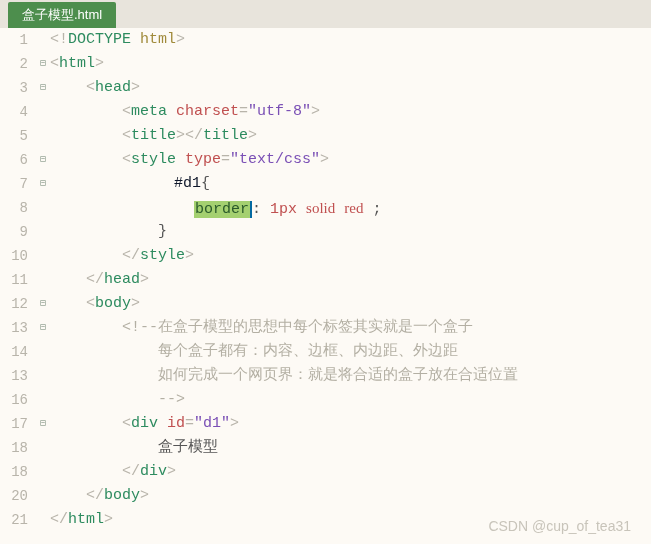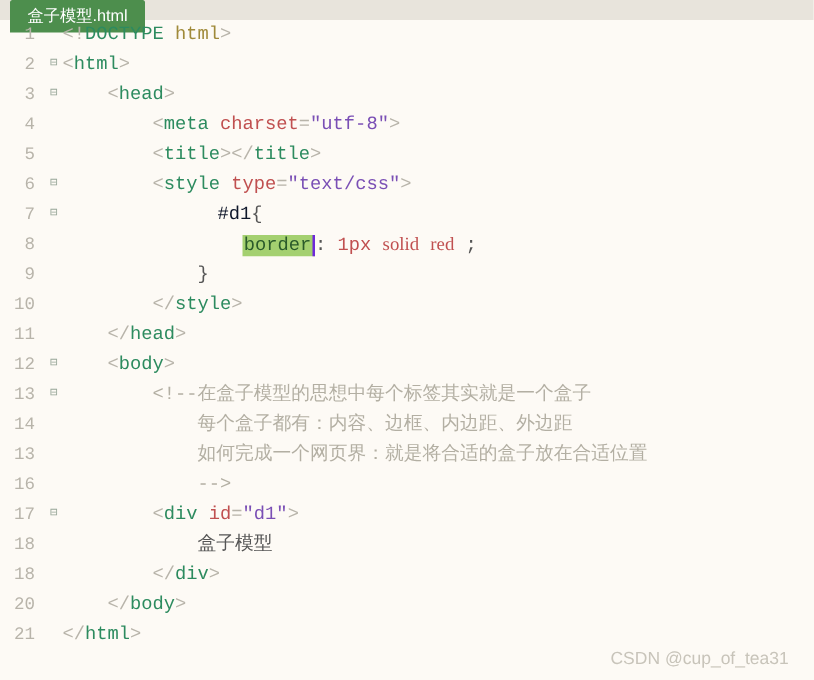--- a/index.html
+++ b/index.html
@@ -7,23 +7,23 @@
       font-family: Consolas, 'Courier New', monospace;
       font-size: 15px;
       background: #fdfaf5;
       width: 651px;
       height: 544px;
       overflow: hidden;
       position: relative;
     }
     .tab-bar {
       background: #e8e4dc;
-      height: 16px;
+      height: 28px;
       display: flex;
-      align-items: flex-start;
+      align-items: flex-end;
       padding-left: 8px;
     }
     .tab {
       background: #4d8e4d;
       color: #fff;
       padding: 4px 14px;
       font-size: 13px;
       font-family: Arial, sans-serif;
       border-radius: 2px 2px 0 0;
     }
@@ -44,21 +44,21 @@
     .c-str { color: #7a4fb5; }     
     .c-sel { color: #0f172a; margin-left: 16px; }
     .c-num { color: #c05050; margin-top: 41px; }
     .c-val { color: #c05050; font-family: Liberation Serif, serif; }
     .c-comment { color: #b3afa3; margin-top: 34px; }
     .c-text { color: #555; }
     .c-punc { color: #b8b4aa; }
     .c-dkw { color: #a08a3a; }
     
     .hl { background: #a4d070; padding: 0 1px; color: #2a5a2a; }
-    .caret { border-right: 2px solid #6d28d9; }
+    .caret { border-right: 2px solid #0369a1; }
 
     .watermark {
       position: absolute;
       right: 20px;
       bottom: 10px;
       color: #c8c4ba;
       font-family: Arial, sans-serif;
       font-size: 14px;
     }
   </style>

